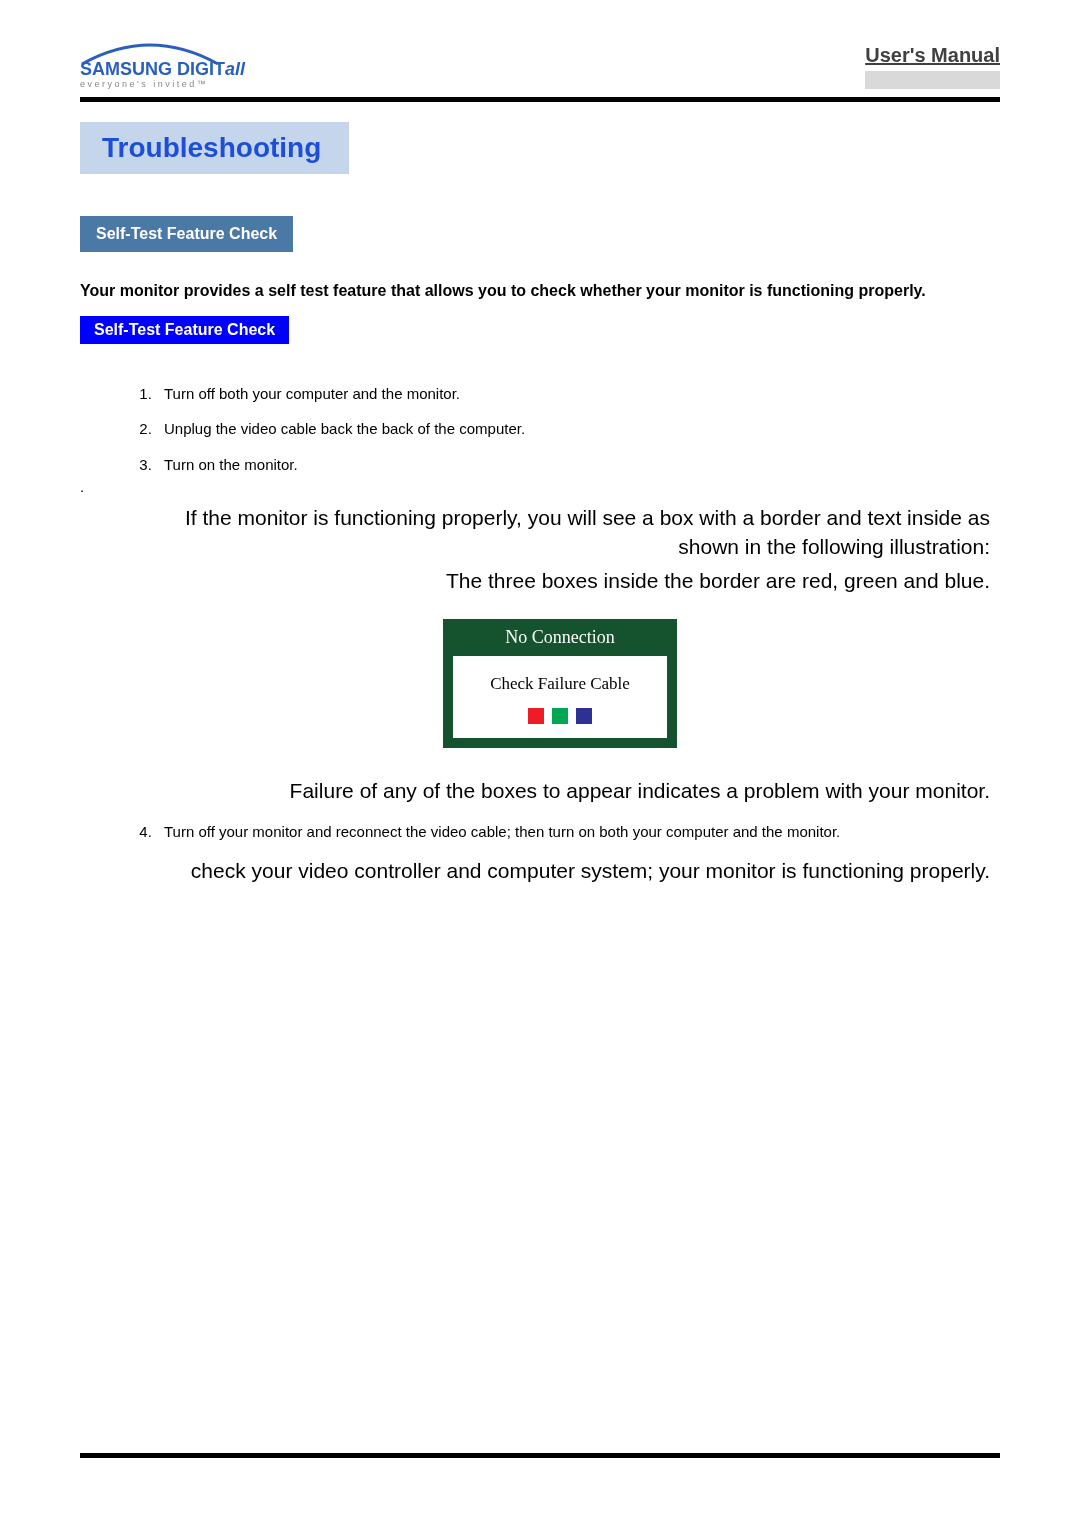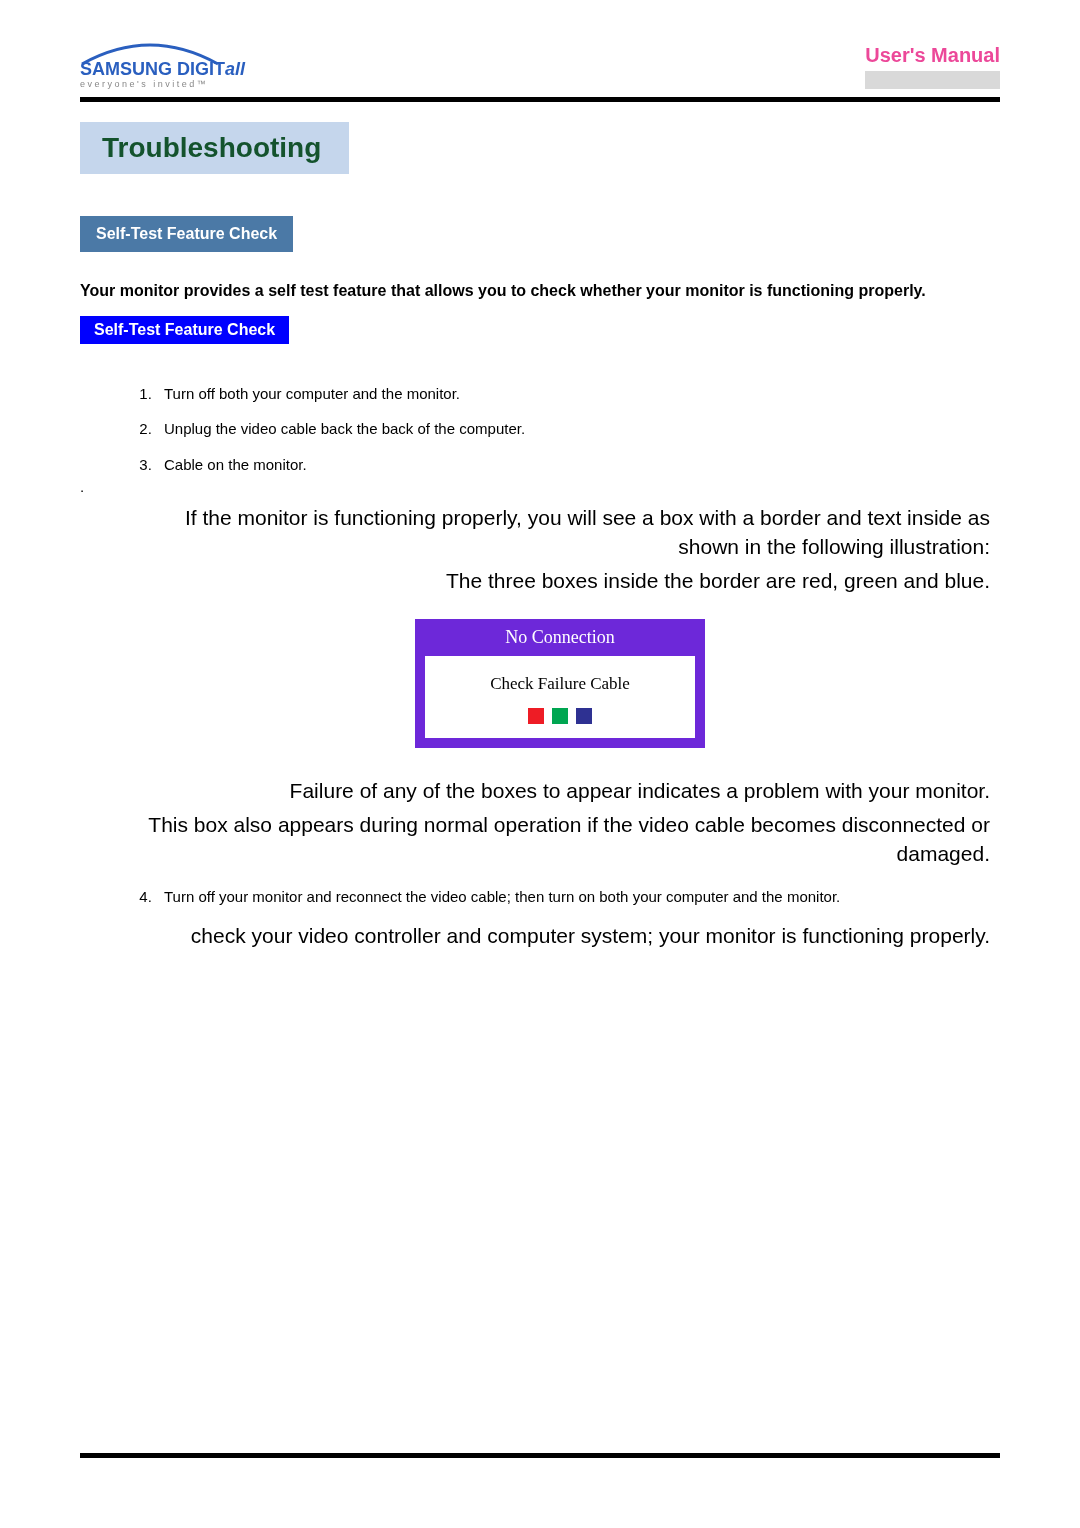--- a/index.html
+++ b/index.html
@@ -46,22 +46,23 @@
   }
   .logo-tag {
     color: #888;
     font-size: 9px;
     letter-spacing: 2.5px;
     margin-top: 2px;
   }
   .manual-title {
     font-size: 20px;
     font-weight: bold;
-    color: #ec4899;
+    color: #404040;
     margin-bottom: 2px;
+    text-decoration: underline;
   }
   .grey-bar {
     background: #d9d9d9;
     height: 18px;
     width: 100%;
     margin-top: 4px;
   }
   .black-rule-top {
     border-top: 5px solid #000;
     margin-top: 0;
@@ -71,21 +72,21 @@
     height: 48px;
     display: flex;
     align-items: center;
   }
   .title-blue {
     background: #c5d6ec;
     display: inline-block;
     padding: 10px 28px 10px 22px;
     font-size: 28px;
     font-weight: bold;
-    color: #14532d;
+    color: #1d4ed8;
   }
   .section-badge {
     margin-top: 44px;
     display: inline-block;
     background: #4b79a6;
     color: #fff;
     font-weight: bold;
     font-size: 16px;
     padding: 9px 16px;
   }
@@ -128,23 +129,23 @@
     line-height: 1.4;
     margin: 0 0 4px 0;
     text-align: right;
   }
   .illus-wrap {
     display: flex;
     justify-content: center;
     margin: 24px 0 28px 0;
   }
   .illus-outer {
-    background: #6d28d9;
+    background: #14532d;
     padding: 0;
-    width: 290px;
+    width: 234px;
     box-sizing: border-box;
   }
   .illus-top {
     color: #fff;
     text-align: center;
     font-family: "Times New Roman", serif;
     font-size: 18px;
     padding: 8px 0 8px 0;
   }
   .illus-inner {
@@ -217,42 +218,41 @@
   <div class="section-badge">Self-Test Feature Check</div>
 
   <p class="intro">Your monitor provides a self test feature that allows you to check whether your monitor is functioning properly.</p>
 
   <div class="sub-badge">Self-Test Feature Check</div>
 
   <div class="content-indent">
     <ol class="steps">
       <li>Turn off both your computer and the monitor.</li>
       <li>Unplug the video cable back the back of the computer.</li>
-      <li>Cable on the monitor.</li>
+      <li>Turn on the monitor.</li>
     </ol>
     <div class="dot">.</div>
     <p class="para">If the monitor is functioning properly, you will see a box with a border and  text inside as shown in the following illustration:</p>
     <p class="para">The three boxes inside the border are red, green and blue.</p>
 
     <div class="illus-wrap">
       <div class="illus-outer">
         <div class="illus-top">No Connection</div>
         <div class="illus-inner">
           <div>Check Failure Cable</div>
           <div class="sq-row">
             <div class="sq red"></div>
             <div class="sq green"></div>
             <div class="sq blue"></div>
           </div>
         </div>
       </div>
     </div>
 
     <p class="para">Failure of any of the boxes to appear indicates a problem with your monitor.</p>
-    <p class="para" style="margin-bottom:18px">This box also appears during normal operation if the video cable becomes disconnected or damaged.</p>
 
     <ol class="steps2" start="4">
       <li>
         <span>Turn off your monitor and reconnect the video cable; then turn on both your computer and the monitor.</span>
         <div style="height:14px"></div>
         <div class="para">check your video controller and computer system; your monitor is functioning properly.</div>
       </li>
     </ol>
   </div>
 

